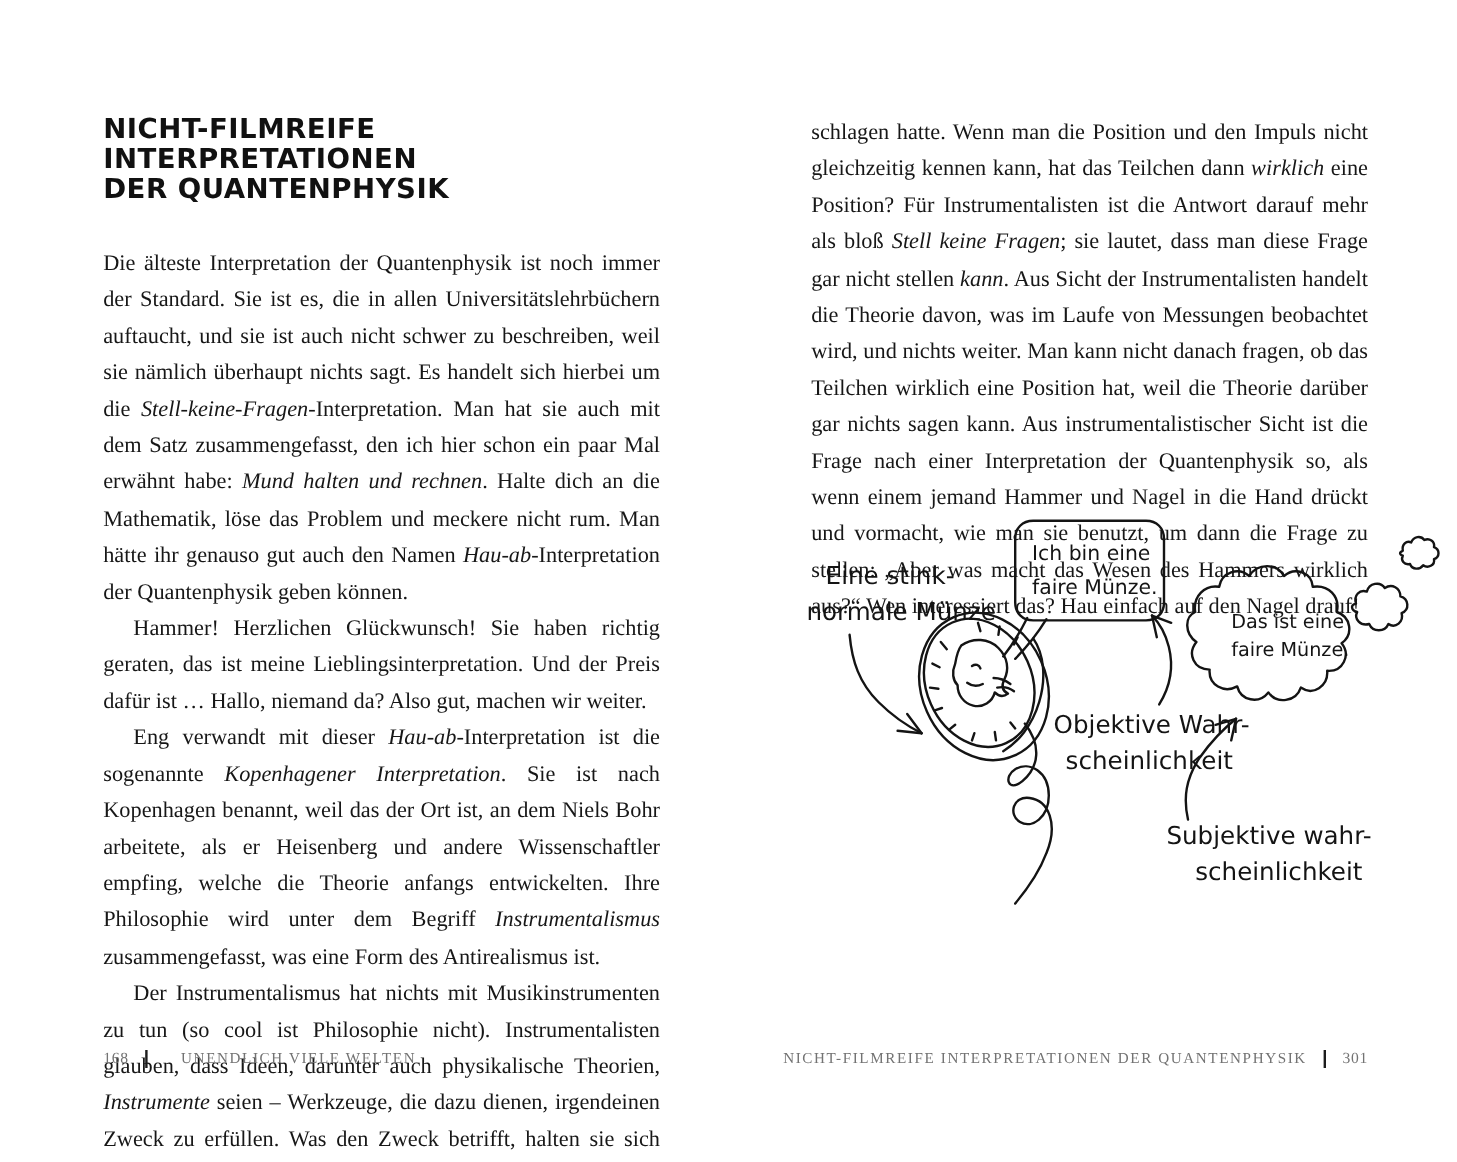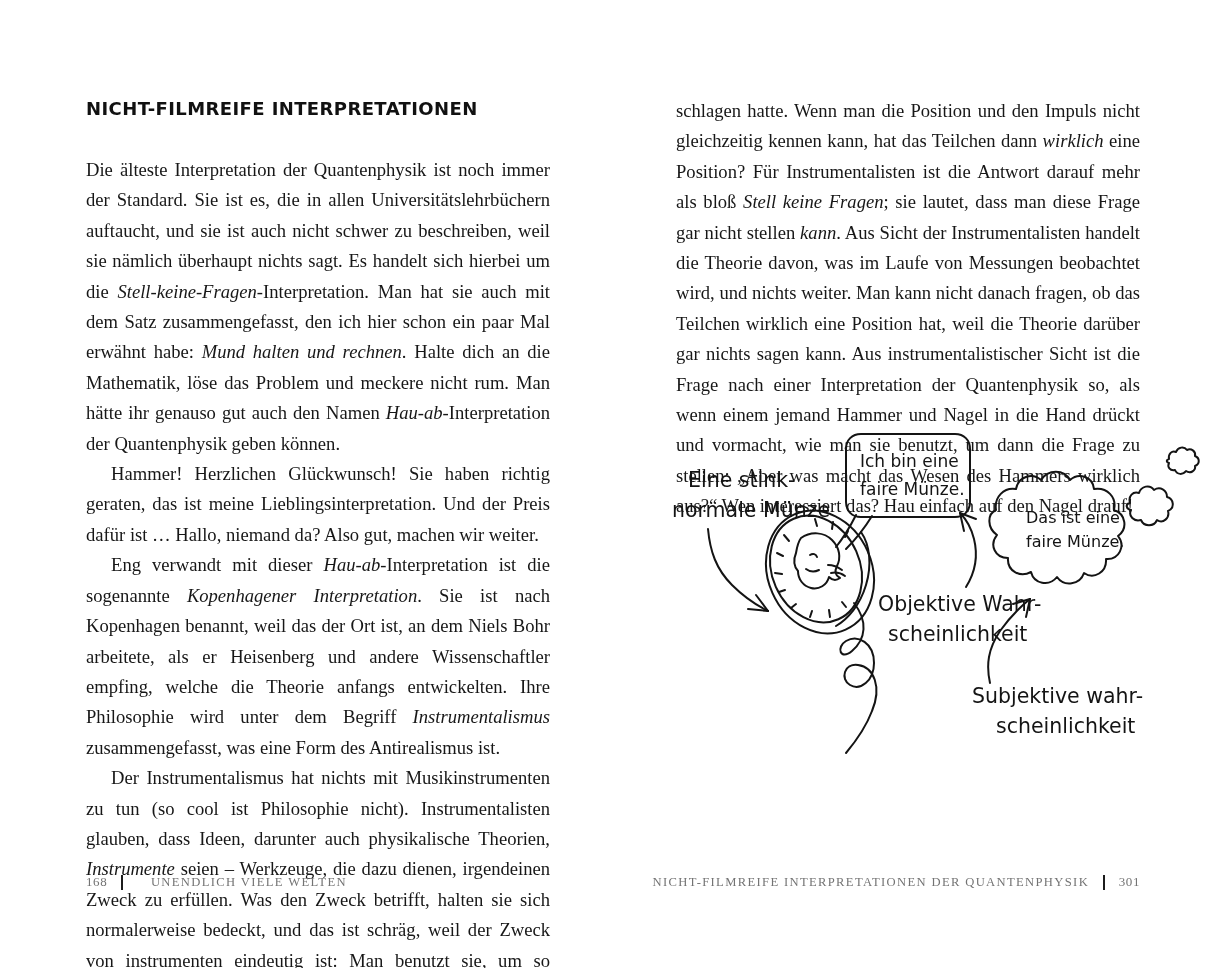--- a/index.html
+++ b/index.html
@@ -22,21 +22,21 @@
     position: absolute;
     top: 96px;
     width: 464px;
   }
   .col-left  { left: 86px; }
   .col-right { left: 676px; }
 
   .chapter-title {
     font-family: "DejaVu Sans", "Liberation Sans", sans-serif;
     font-weight: 700;
-    font-size: 18px;
+    font-size: 23px;
     line-height: 25px;
     letter-spacing: 0.4px;
     color: #111111;
     margin: 0 0 34px 0;
     text-transform: uppercase;
   }
   .chapter-title .tl { display: block; }
 
   p.body {
     margin: 0;
@@ -90,20 +90,21 @@
   }
 </style>
 </head>
 <body>
 
 <div class="page">
 
   <div class="col col-left">
     <h1 class="chapter-title">
       <span class="tl">NICHT-FILMREIFE INTERPRETATIONEN</span>
+      <span class="tl">DER QUANTENPHYSIK</span>
     </h1>
     <p class="body">Die älteste Interpretation der Quantenphysik ist noch immer der Standard. Sie ist es, die in allen Universitätslehrbüchern auftaucht, und sie ist auch nicht schwer zu beschreiben, weil sie nämlich überhaupt nichts sagt. Es handelt sich hierbei um die <i>Stell-keine-Fragen</i>-Interpretation. Man hat sie auch mit dem Satz zusammengefasst, den ich hier schon ein paar Mal erwähnt habe: <i>Mund halten und rechnen</i>. Halte dich an die Mathematik, löse das Problem und meckere nicht rum. Man hätte ihr genauso gut auch den Namen <i>Hau-ab</i>-Interpretation der Quantenphysik geben können.</p>
     <p class="body indent">Hammer! Herzlichen Glückwunsch! Sie haben richtig geraten, das ist meine Lieblingsinterpretation. Und der Preis dafür ist … Hallo, niemand da? Also gut, machen wir weiter.</p>
     <p class="body indent">Eng verwandt mit dieser <i>Hau-ab</i>-Interpretation ist die sogenannte <i>Kopenhagener Interpretation</i>. Sie ist nach Kopenhagen benannt, weil das der Ort ist, an dem Niels Bohr arbeitete, als er Heisenberg und andere Wissenschaftler empfing, welche die Theorie anfangs entwickelten. Ihre Philosophie wird unter dem Begriff <i>Instrumentalismus</i> zusammengefasst, was eine Form des Antirealismus ist.</p>
     <p class="body indent">Der Instrumentalismus hat nichts mit Musikinstrumenten zu tun (so cool ist Philosophie nicht). Instrumentalisten glauben, dass Ideen, darunter auch physikalische Theorien, <i>Instrumente</i> seien – Werkzeuge, die dazu dienen, irgendeinen Zweck zu erfüllen. Was den Zweck betrifft, halten sie sich normalerweise bedeckt, und das ist schräg, weil der Zweck von instrumenten eindeutig ist: Man benutzt sie, um so berühmt zu werden, dass man sich jederzeit mit Crystal Meth versorgen kann, was mich wieder zu Heisenberg zurückbringt.</p>
 
   </div>
 
   <div class="folio folio-left">
     <span class="num">168</span>

